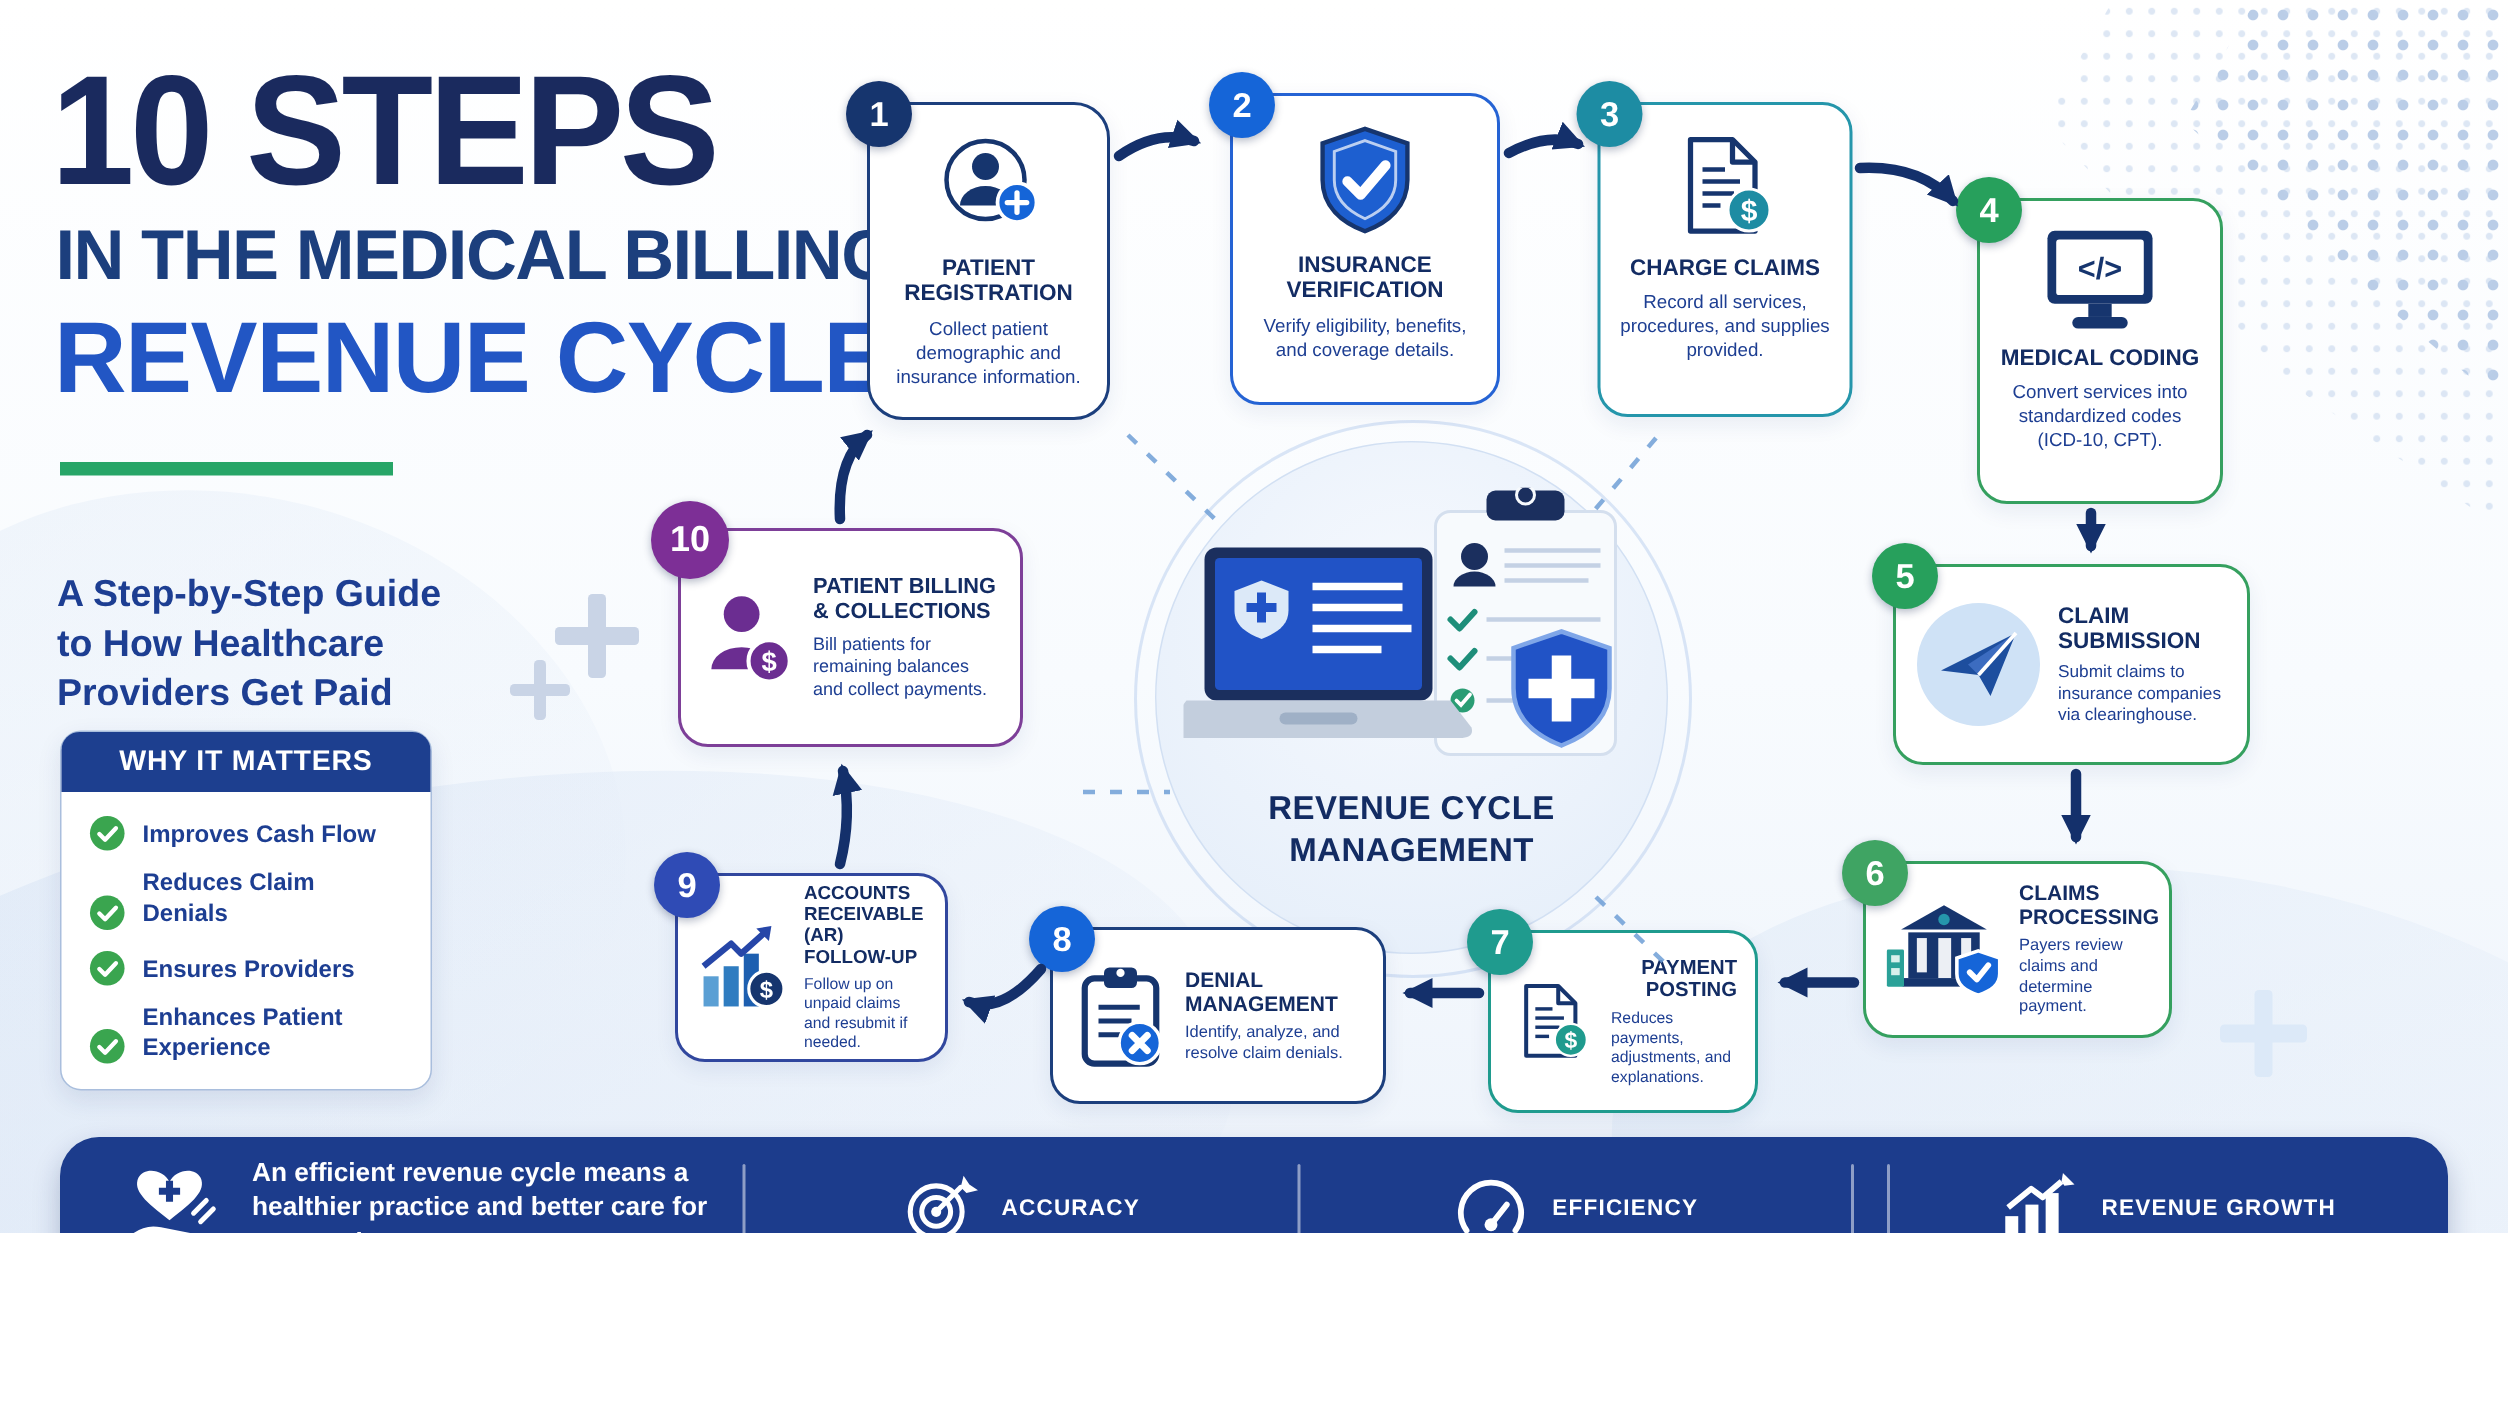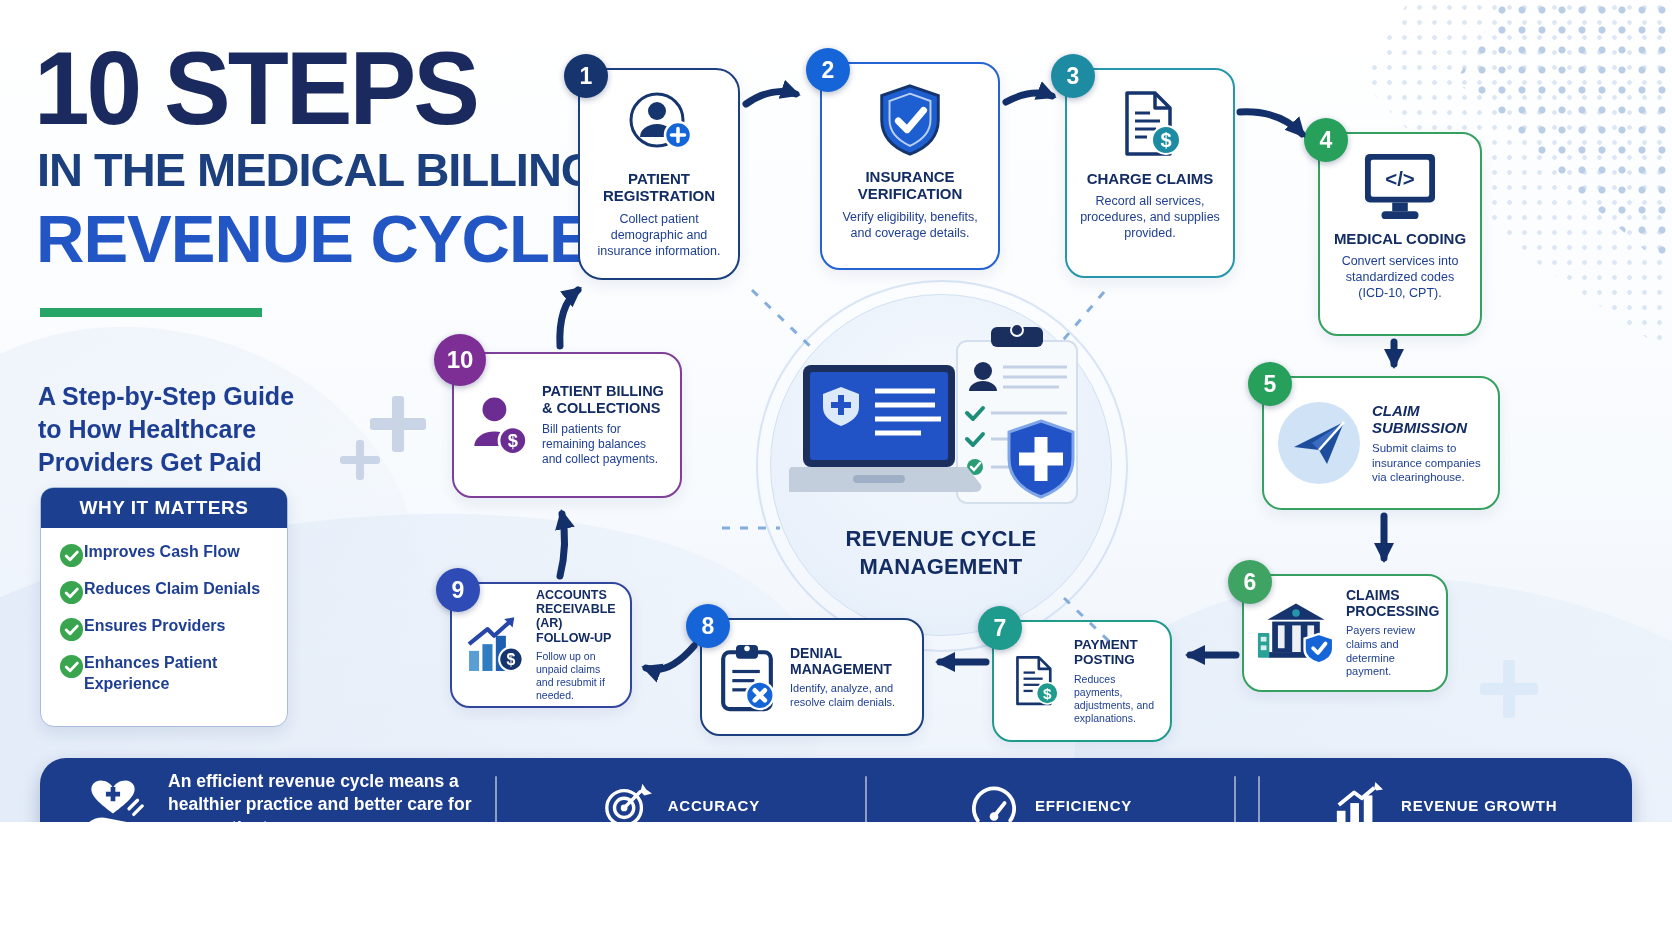--- a/index.html
+++ b/index.html
@@ -43,21 +43,21 @@
   .subtitle{position:absolute;left:38px;top:334px;width:270px;font-size:25px;
     font-weight:bold;line-height:1.32;color:#1d3e92;margin-top:46px;}
 
   
   .why-box{position:absolute;left:40px;top:487px;width:246px;height:238px;background:#fff;
     border:1.5px solid #a9bedd;border-radius:14px;box-shadow:0 6px 16px rgba(25,50,110,.10);}
   .why-head{height:40px;background:#1d3f8f;border-radius:12px 12px 0 0;display:flex;
     align-items:center;justify-content:center;color:#fff;font-size:19px;font-weight:bold;
     letter-spacing:.5px;}
   .why-list{padding:14px 16px 0 18px;}
-  .why-item{display:flex;align-items:flex-start;margin-bottom:11px;}
+  .why-item{display:flex;align-items:flex-end;gap:11px;margin-bottom:11px;}
   .why-item svg{flex:0 0 auto;margin-top:1px;}
   .why-item span{font-size:16px;font-weight:bold;color:#1d3e92;line-height:1.3;}
 
   
   .center-ring{position:absolute;left:756px;top:280px;width:368px;height:368px;
     border-radius:50%;border:2px solid rgba(190,210,238,.55);}
   .center-circle{position:absolute;left:770px;top:294px;width:340px;height:340px;border-radius:50%;
     background:radial-gradient(circle at 50% 35%,#f6f9fe,#e3edf9);border:1px solid #d2e0f3;}
   .center-art{position:absolute;left:18px;top:30px;}
   .center-label{position:absolute;left:0;top:230px;width:100%;text-align:center;
@@ -70,23 +70,23 @@
     background:var(--badge,#16356e);color:#fff;font-size:23px;font-weight:bold;
     display:flex;align-items:center;justify-content:center;box-shadow:0 2px 6px rgba(10,25,70,.3);}
   .sv{display:flex;flex-direction:column;align-items:center;text-align:center;padding:16px 10px 8px;}
   .sv .s-title{margin-top:8px;font-size:15px;font-weight:bold;color:#132c63;line-height:1.15;}
   .sv .s-desc{margin-top:6px;font-size:12.5px;color:#1d3e92;line-height:1.28;}
   .sh{display:flex;align-items:center;gap:10px;padding:10px 12px;text-align:left;}
   .sh .s-col{display:flex;flex-direction:column;}
   .sh .s-title{font-size:14px;font-weight:bold;color:#132c63;line-height:1.15;}
   .sh .s-desc{margin-top:5px;font-size:11px;color:#1d3e92;line-height:1.25;}
   .step10 .badge{width:52px;height:52px;left:-20px;top:-20px;font-size:24px;}
-  .step5 .s-title{font-size:15px;font-style:italic;} .step5 .s-desc{font-size:11.5px;}
+  .step5 .s-title{font-size:15px;} .step5 .s-desc{font-size:11.5px;}
   .step9 .s-title{font-size:12.5px;} .step9 .s-desc{font-size:10.5px;}
-  .step7 .s-title{font-size:13.5px;} .step7 .s-desc{font-size:10.5px;}
+  .step7 .s-title{font-size:13.5px;text-align:right;} .step7 .s-desc{font-size:10.5px;}
   .step10 .s-title{font-size:14.5px;} .step10 .s-desc{font-size:12px;}
 
   
   .overlay{position:absolute;left:0;top:0;z-index:6;pointer-events:none;}
   .flow{stroke:#14306b;stroke-width:7;fill:none;stroke-linecap:round;}
   .dash{stroke:#6e9fd6;stroke-width:3;fill:none;stroke-dasharray:8 10;opacity:.85;}
 
   
   .footer{position:absolute;left:40px;top:758px;width:1592px;height:94px;border-radius:26px;
     background:#1c3c8c;display:flex;align-items:center;padding:0 26px;box-sizing:border-box;

